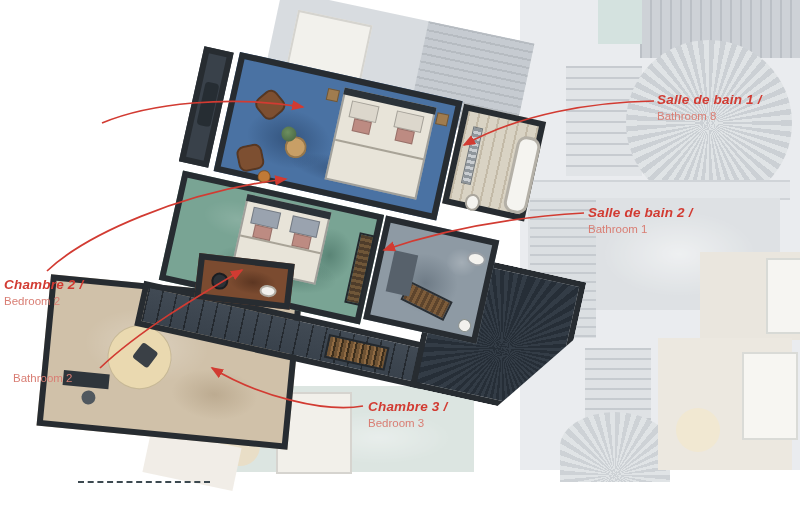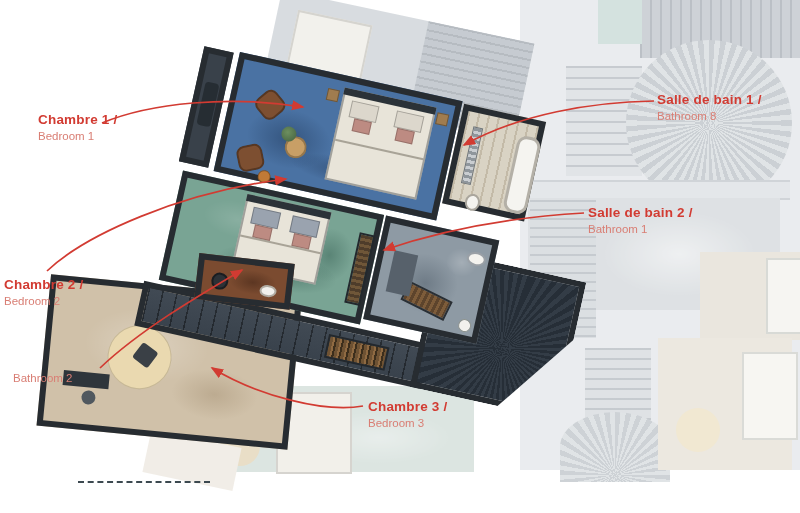--- a/index.html
+++ b/index.html
@@ -105,21 +105,21 @@
   .books{left:186px;top:6px;width:62px;height:24px;background:
      repeating-linear-gradient(90deg,#6e5233 0 3px,#8f6a42 3px 5px,#3c2e1c 5px 7px);border:2px solid #23282d;}
   .rug3{left:58px;top:36px;width:64px;height:64px;border-radius:50%;background:#ead9b0;border:1px solid rgba(0,0,0,.15);}
   .chair3{left:86px;top:56px;width:19px;height:19px;transform:rotate(32deg);background:#3a4046;border-radius:3px;}
   .desk3{left:16px;top:88px;width:46px;height:15px;background:#2e353b;}
   .dchair3{left:36px;top:106px;width:14px;height:14px;border-radius:50%;background:#50585f;}
 
   
   .leaders{position:absolute;inset:0;pointer-events:none;}
   .lbl{position:absolute;line-height:1.25;}
-  .lbl .t{font-weight:bold;font-size:13.5px;color:#d23b32;letter-spacing:.2px;}
+  .lbl .t{font-weight:bold;font-size:13.5px;color:#d23b32;letter-spacing:.2px;font-style:italic;}
   .lbl .s{font-size:11.5px;color:#d97e74;}
 
   .level{position:absolute;left:78px;top:477px;}
   .level .row{white-space:nowrap;font-size:15px;letter-spacing:.4px;}
   .level .fr{font-weight:bold;color:#3c4950;}
   .level .en{font-weight:normal;color:#77858d;}
   .level .rule{width:132px;border-top:2.5px dashed #3c4950;margin-top:4px;}
   .compass{vertical-align:-2px;margin-left:1px;}
 </style>
 </head>
@@ -223,24 +223,20 @@
     <g fill="none" stroke="#d23b32" stroke-width="1.7">
       <path d="M102,123 C150,103 230,95 303,107" marker-end="url(#arw)"></path>
       <path d="M654,101 C592,102 520,114 464,145" marker-end="url(#arw)"></path>
       <path d="M584,213 C515,217 448,228 384,250" marker-end="url(#arw)"></path>
       <path d="M47,271 C85,235 180,192 286,179" marker-end="url(#arw)"></path>
       <path d="M100,368 C140,330 198,296 242,270" marker-end="url(#arw)"></path>
       <path d="M363,406 C325,413 258,396 212,368" marker-end="url(#arw)"></path>
     </g>
   </svg>
 
-  <div class="lbl" style="left:38px;top:112px">
-    <div class="t">Chambre 1 /</div>
-    <div class="s">Bedroom 1</div>
-  </div>
   <div class="lbl" style="left:657px;top:92px">
     <div class="t">Salle de bain 1 /</div>
     <div class="s">Bathroom 8</div>
   </div>
   <div class="lbl" style="left:588px;top:205px">
     <div class="t">Salle de bain 2 /</div>
     <div class="s">Bathroom 1</div>
   </div>
   <div class="lbl" style="left:4px;top:277px">
     <div class="t">Chambre 2 /</div>

